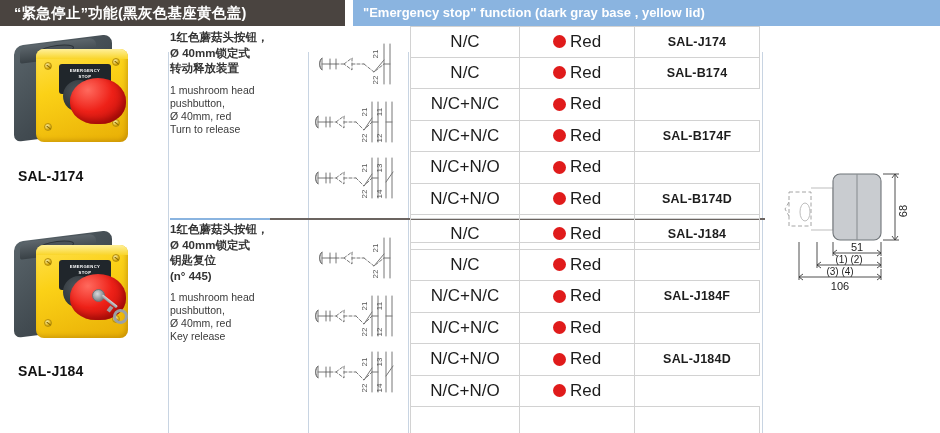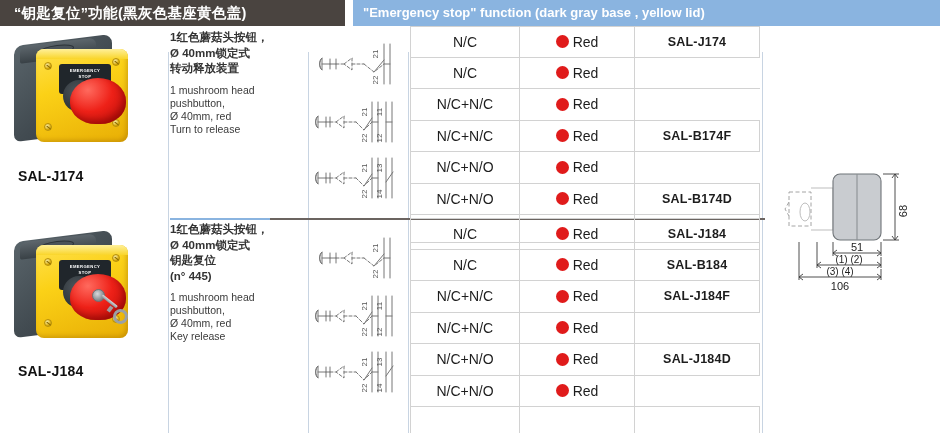--- a/index.html
+++ b/index.html
@@ -142,38 +142,38 @@
   .sch-cell { position:absolute; left:310px; top:0; width:100px; height:100%; }
   .sch { position:absolute; left:4px; width:96px; height:52px; }
   .g1 .s-a { top:12px; } .g1 .s-b { top:70px; } .g1 .s-c { top:126px; }
   .g2 .s-a { top:14px; } .g2 .s-b { top:72px; } .g2 .s-c { top:128px; }
 
   
   .tbl { position:absolute; left:410px; top:0; width:350px; height:100%; }
   .trow { display:flex; height:31.5px; border-bottom:1px solid #d2d2d2; }
   .trow:first-child { border-top:1px solid #d2d2d2; }
   .tc { display:flex; align-items:center; justify-content:center;
-        border-right:1px solid #d2d2d2; font-size:14px; color:#1d1d1d; }
+        border-right:1px solid #d2d2d2; font-size:17px; color:#1d1d1d; }
   .tc.first { border-left:1px solid #d2d2d2; }
   .c-contact { width:110px; }
   .c-color   { width:115px; gap:4px; }
   .c-code    { width:125px; font-weight:bold; font-size:12.5px; letter-spacing:.2px; }
   .dot { width:13px; height:13px; border-radius:50%; background:#e01b1b; flex:none; }
   .trow.blank { height:28px; }
   .trow.blank .tc { border-right:1px solid #d2d2d2; }
 
   
   .dim-cell { position:absolute; left:775px; top:128px; width:162px; height:150px; }
   .col-sep { position:absolute; top:26px; width:1px; height:398px; background:#c8d4e2; }
 </style>
 </head>
 <body>
 
 <div class="header-row">
-  <div class="hdr-cn">“钥匙复位”功能(黑灰色基座黄色盖)</div>
+  <div class="hdr-cn">“紧急停止”功能(黑灰色基座黄色盖)</div>
   <div class="hdr-gap"></div>
   <div class="hdr-en">"Emergency stop" function (dark gray base , yellow lid)</div>
 </div>
 
 <div class="sheet">
 
   <div class="col-sep" style="left:168px"></div>
   <div class="col-sep" style="left:308px"></div>
   <div class="col-sep" style="left:408px"></div>
   <div class="col-sep" style="left:762px"></div>
@@ -293,20 +293,21 @@
           <span>Red</span>
         </div>
         <div class="tc c-code">SAL-J174</div>
       </div>
       <div class="trow">
         <div class="tc c-contact first">N/C</div>
         <div class="tc c-color">
           <span class="dot"></span>
           <span>Red</span>
         </div>
+        <div class="tc c-code">SAL-B174</div>
       </div>
       <div class="trow">
         <div class="tc c-contact first">N/C+N/C</div>
         <div class="tc c-color">
           <span class="dot"></span>
           <span>Red</span>
         </div>
       </div>
       <div class="trow">
         <div class="tc c-contact first">N/C+N/C</div>
@@ -463,21 +464,20 @@
           <span>Red</span>
         </div>
         <div class="tc c-code">SAL-J184</div>
       </div>
       <div class="trow">
         <div class="tc c-contact first">N/C</div>
         <div class="tc c-color">
           <span class="dot"></span>
           <span>Red</span>
         </div>
-        <div class="tc c-code">SAL-B184</div>
       </div>
       <div class="trow">
         <div class="tc c-contact first">N/C+N/C</div>
         <div class="tc c-color">
           <span class="dot"></span>
           <span>Red</span>
         </div>
         <div class="tc c-code">SAL-J184F</div>
       </div>
       <div class="trow">

